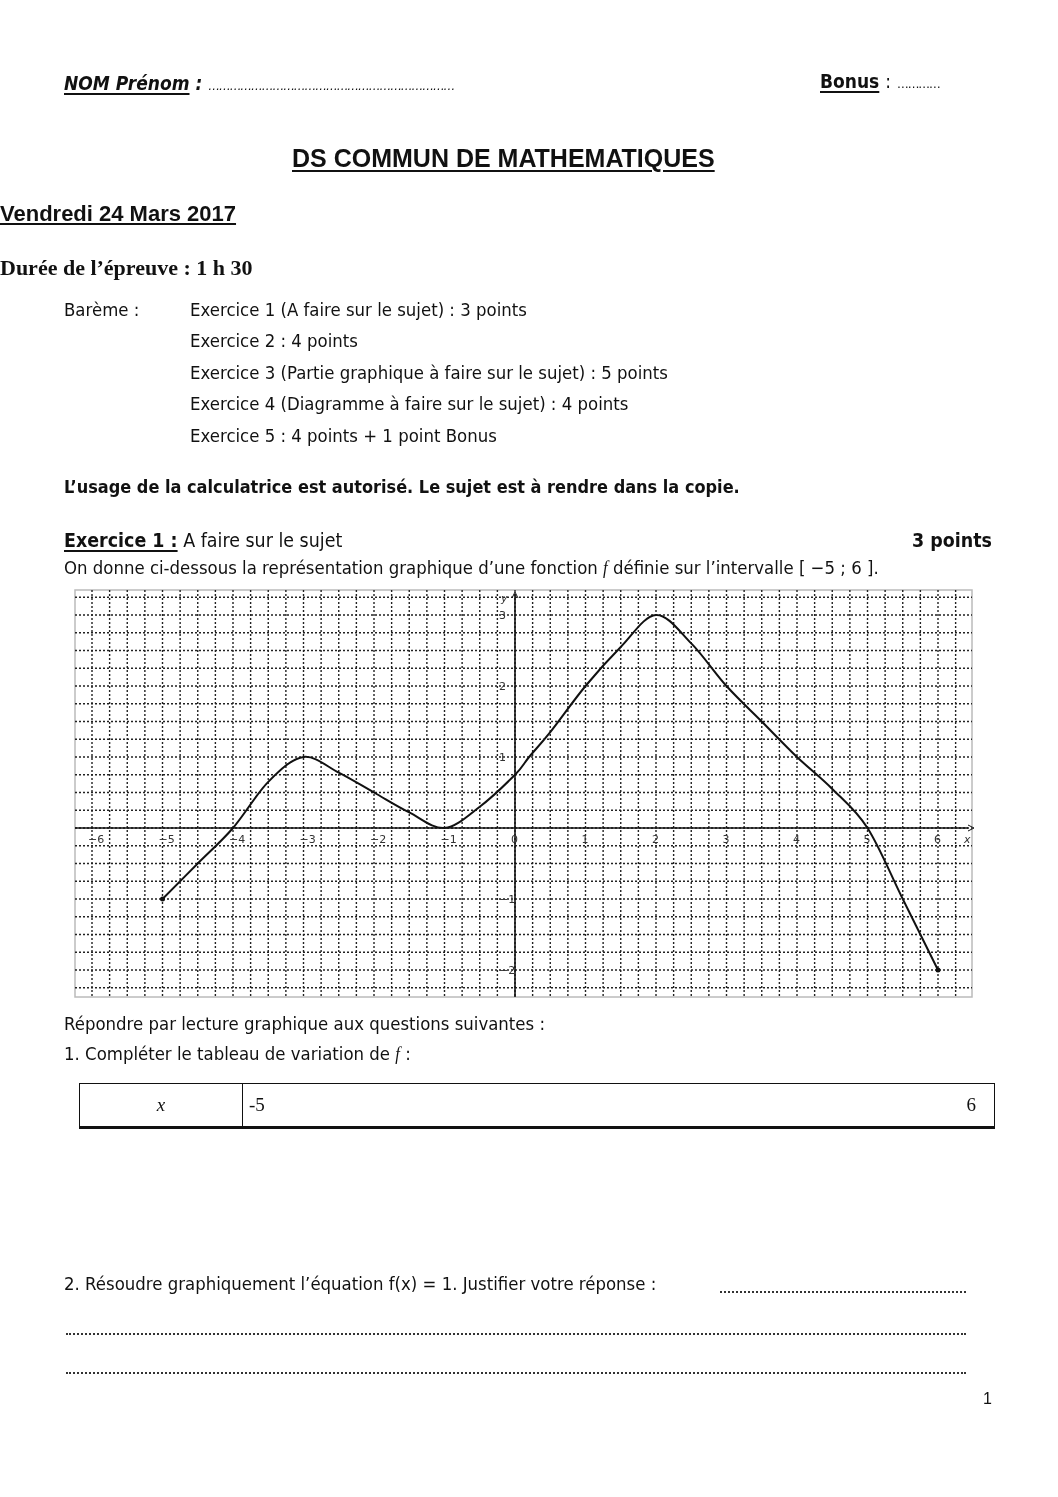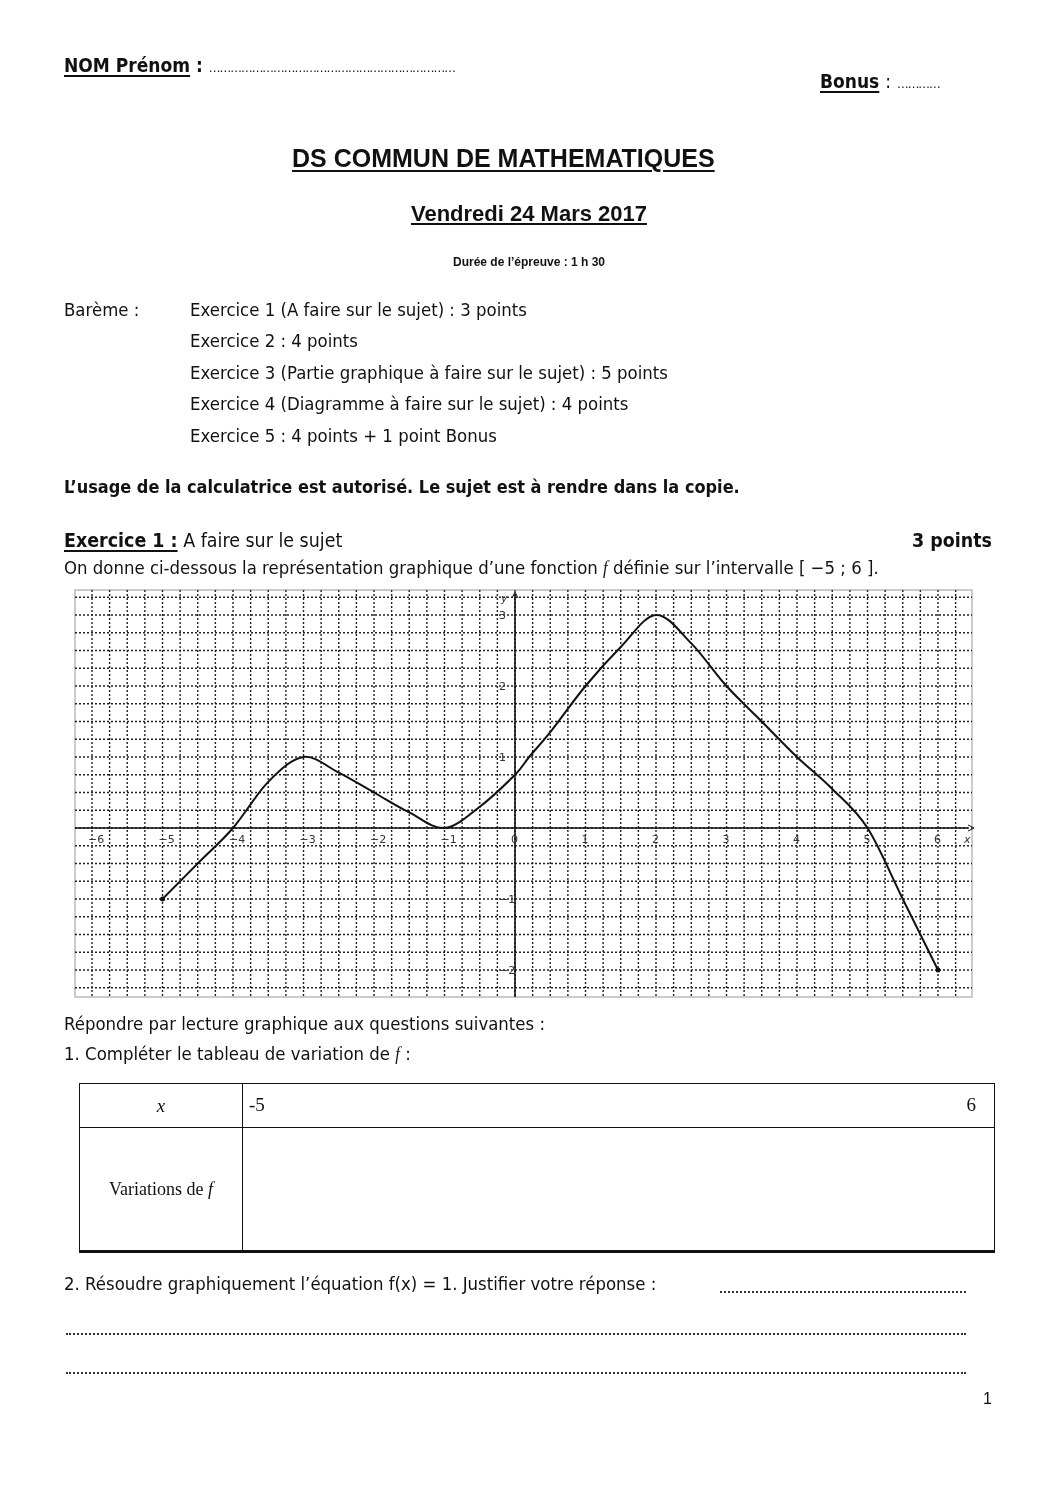--- a/index.html
+++ b/index.html
@@ -2,46 +2,46 @@
 <html><head>
 <meta charset="utf-8">
 <style>
   html,body{margin:0;padding:0;background:#ffffff;}
   body{width:1058px;height:1497px;position:relative;overflow:hidden;color:#111;
        font-family:"DejaVu Sans Condensed","DejaVu Sans",sans-serif;}
   .abs{position:absolute;}
   .hdr{font-size:19px;font-weight:bold;}
   .u{text-decoration:underline;text-decoration-thickness:2px;text-underline-offset:3px;}
   .dots{font-weight:normal;letter-spacing:-1px;font-size:13px;}
-  .title{left:0;width:1058px;text-align:center;font-family:"Liberation Sans",sans-serif;font-weight:bold;color:#111;}
+  .title{left:0;width:1058px;text-align:left;font-family:"Liberation Sans",sans-serif;font-weight:bold;color:#111;}
   .body-txt{font-size:18px;font-family:"DejaVu Sans",sans-serif;transform:scaleX(0.92);transform-origin:left center;white-space:nowrap;}
   .bold{font-weight:bold;}
   .serif{font-family:"Liberation Serif",serif;}
   table.vt{border-collapse:collapse;position:absolute;left:79px;top:1083px;width:916px;}
   table.vt td{border:1.5px solid #111;font-family:"Liberation Serif",serif;font-size:19px;}
   table.vt tr:last-child td{border-bottom:3px solid #111;}
   .dotline{position:absolute;height:2px;border-bottom:2px dotted #333;}
 </style>
 </head>
 <body>
 
-<div class="abs hdr" style="left:64px;top:54px;">
+<div class="abs hdr" style="left:64px;top:72px;font-style:italic;">
   <span class="u">NOM Prénom</span>
   <span>:</span>
   <span class="dots">……………………………………………………………</span>
 </div>
 <div class="abs hdr" style="left:820px;top:70px;">
   <span class="u">Bonus</span>
   <span style="font-weight:normal">:</span>
   <span class="dots">…………</span>
 </div>
 
 <div class="abs title u" style="top:144px;font-size:25px;width:auto;left:292px;">DS COMMUN DE MATHEMATIQUES</div>
 <div class="abs title" style="top:201px;font-size:22px;text-decoration:underline;">Vendredi 24 Mars 2017</div>
-<div class="abs title" style="top:255px;font-size:12px;">Durée de l’épreuve : 1 h 30</div>
+<div class="abs title" style="top:255px;font-size:22px;font-family:Liberation Serif, serif;">Durée de l’épreuve : 1 h 30</div>
 
 <div class="abs body-txt" style="left:64px;top:299px;">Barème :</div>
 <div class="abs body-txt" style="left:190px;top:299px;">Exercice 1 (A faire sur le sujet) : 3 points</div>
 <div class="abs body-txt" style="left:190px;top:330px;">Exercice 2 : 4 points</div>
 <div class="abs body-txt" style="left:190px;top:362px;">Exercice 3 (Partie graphique à faire sur le sujet) : 5 points</div>
 <div class="abs body-txt" style="left:190px;top:393px;">Exercice 4 (Diagramme à faire sur le sujet) : 4 points</div>
 <div class="abs body-txt" style="left:190px;top:425px;">Exercice 5 : 4 points + 1 point Bonus</div>
 
 <div class="abs body-txt bold" style="left:64px;top:477px;font-size:17px;transform:scaleX(0.95);">L’usage de la calculatrice est autorisé. Le sujet est à rendre dans la copie.</div>
 
@@ -173,26 +173,20 @@
 
 <table class="vt">
   <tbody>
       <tr style="height:44px;">
     <td style="width:160px;text-align:center;font-style:italic;">x</td>
     <td style="position:relative;">
       <span style="position:absolute;left:6px;top:10px;">-5</span>
       <span style="position:absolute;right:18px;top:10px;">6</span>
     </td>
   </tr>
-  <tr style="height:124px;">
-    <td style="text-align:center;font-size:18px;">
-      <span>Variations de </span><i>f</i>
-    </td>
-    <td></td>
-  </tr>
 </tbody>
   </table>
 
 <div class="abs body-txt" style="left:64px;top:1273px;">2. Résoudre graphiquement l’équation f(x) = 1. Justifier votre réponse :</div>
 <div class="dotline" style="left:720px;width:246px;top:1289px;"></div>
 <div class="dotline" style="left:66px;width:900px;top:1331px;"></div>
 <div class="dotline" style="left:66px;width:900px;top:1370px;"></div>
 
 <div class="abs" style="left:983px;top:1390px;font-size:16px;font-family:'Liberation Sans',sans-serif;">1</div>
 

